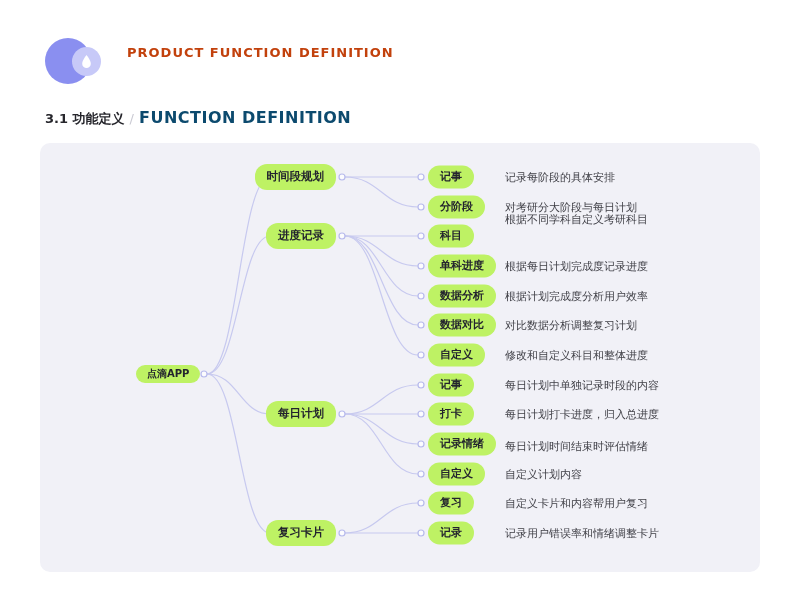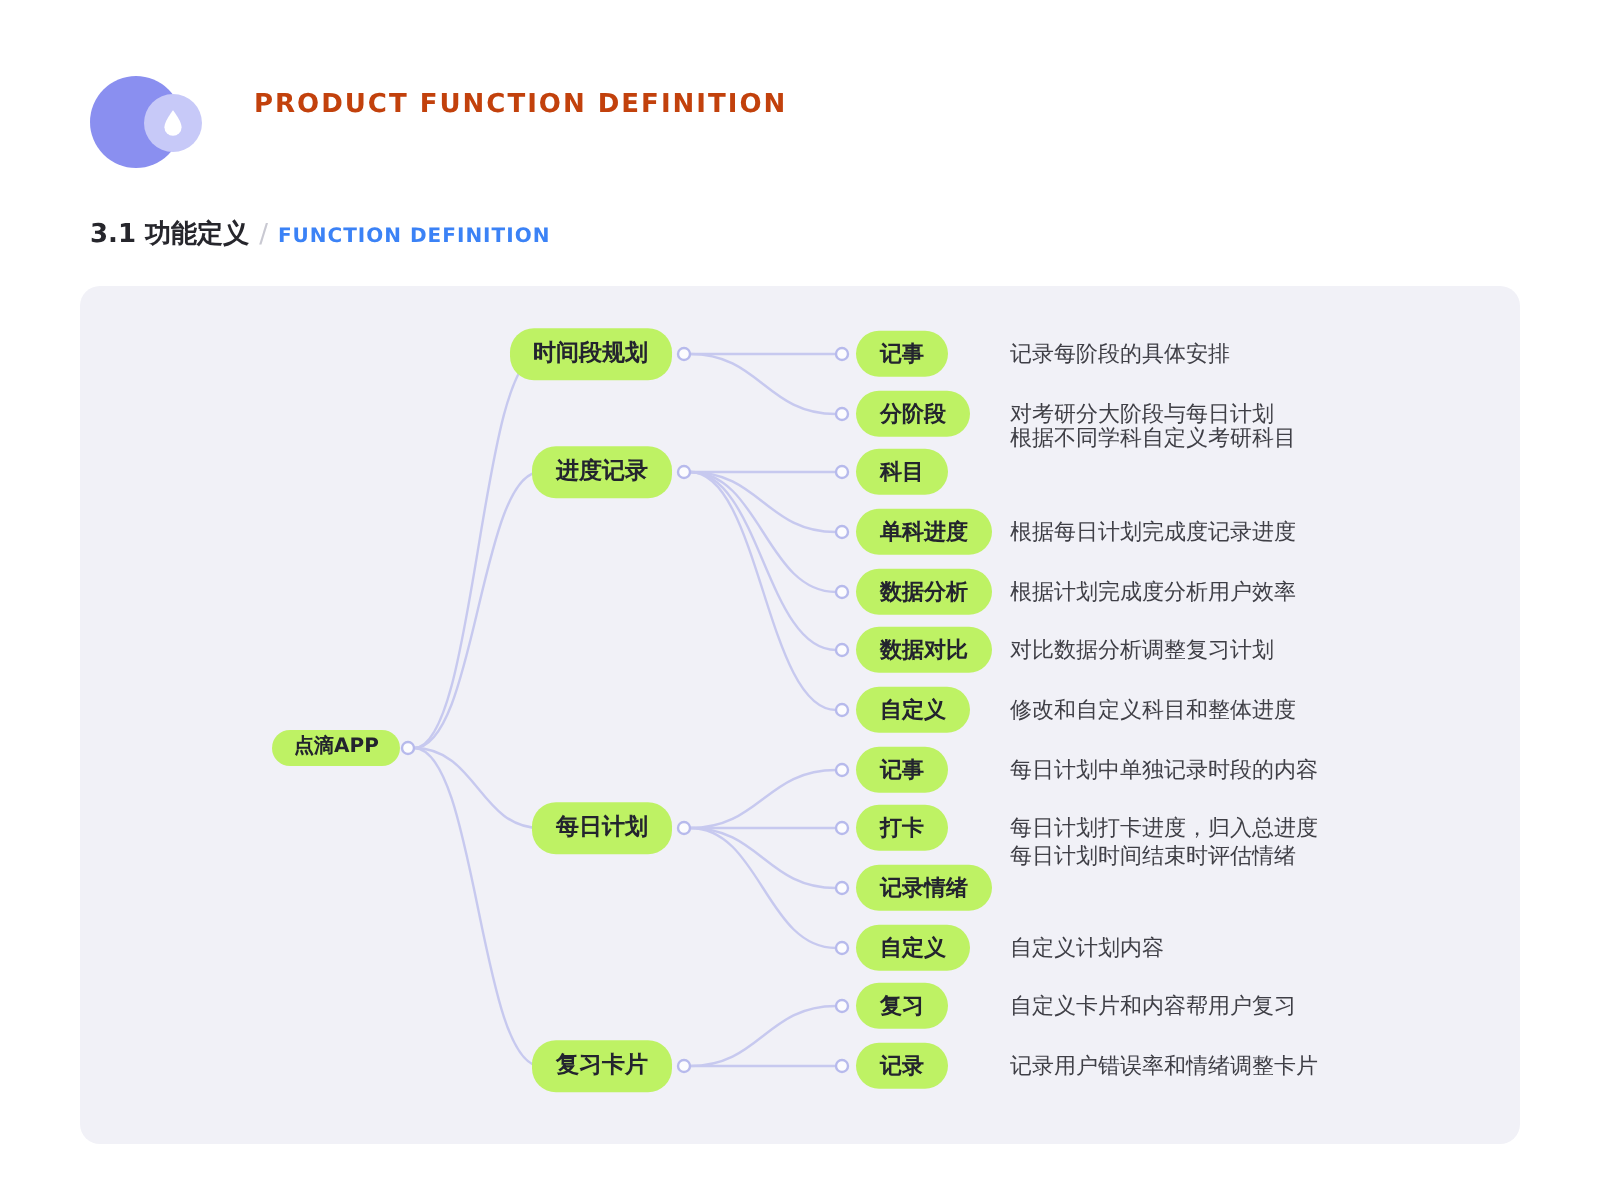--- a/index.html
+++ b/index.html
@@ -14,21 +14,21 @@
   .header { position:absolute; left:45px; top:36px; display:flex; align-items:flex-start; }
   .logo { position:relative; width:58px; height:52px; }
   .logo-big { position:absolute; left:0; top:2px; width:46px; height:46px; border-radius:50%; background:#8a8ff0; }
   .logo-small { position:absolute; left:27px; top:11px; width:29px; height:29px; border-radius:50%; background:#c7c9f8; display:flex; align-items:center; justify-content:center; }
   .titles { margin-left:24px; padding-top:2px; }
   .page-title { font-size:21px; font-weight:bold; color:#17171c; letter-spacing:3px; }
   .page-subtitle { margin-top:7px; font-size:13px; font-weight:bold; color:#c2410c; letter-spacing:1px; }
   
   .section { position:absolute; left:45px; top:108px; font-size:13px; font-weight:bold; color:#26262c; }
   .section .divider { color:#c9c9d2; margin:0 5px; font-weight:normal; }
-  .section .en { color:#3b82f6; font-size:10px; letter-spacing:0.5px; }
+  .section .en { color:#0c4a6e; font-size:16px; letter-spacing:0.5px; }
   
   .canvas { position:absolute; left:40px; top:143px; width:720px; height:429px; background:#f1f1f7; border-radius:10px; }
   .links { position:absolute; left:0; top:0; pointer-events:none; }
   .pill {
     position:absolute; transform:translateY(-50%);
     background:#bef264; color:#23242e; font-weight:bold;
     border-radius:12px; white-space:nowrap; line-height:1.2;
   }
   .pill.root   { left:96px;  font-size:10px;   padding:3px 11px; }
   .pill.branch { right:424px; font-size:11.5px; padding:6px 12px; }
@@ -128,18 +128,18 @@
 
   <div class="desc" style="top:34px;">记录每阶段的具体安排</div>
   <div class="desc" style="top:64px;">对考研分大阶段与每日计划</div>
   <div class="desc" style="top:76px;">根据不同学科自定义考研科目</div>
   <div class="desc" style="top:123px;">根据每日计划完成度记录进度</div>
   <div class="desc" style="top:153px;">根据计划完成度分析用户效率</div>
   <div class="desc" style="top:182px;">对比数据分析调整复习计划</div>
   <div class="desc" style="top:212px;">修改和自定义科目和整体进度</div>
   <div class="desc" style="top:242px;">每日计划中单独记录时段的内容</div>
   <div class="desc" style="top:271px;">每日计划打卡进度，归入总进度</div>
-  <div class="desc" style="top:285px;">每日计划时间结束时评估情绪</div>
+  <div class="desc" style="top:303px;">每日计划时间结束时评估情绪</div>
   <div class="desc" style="top:331px;">自定义计划内容</div>
   <div class="desc" style="top:360px;">自定义卡片和内容帮用户复习</div>
   <div class="desc" style="top:390px;">记录用户错误率和情绪调整卡片</div>
 
 </div>
 
 </body></html>

